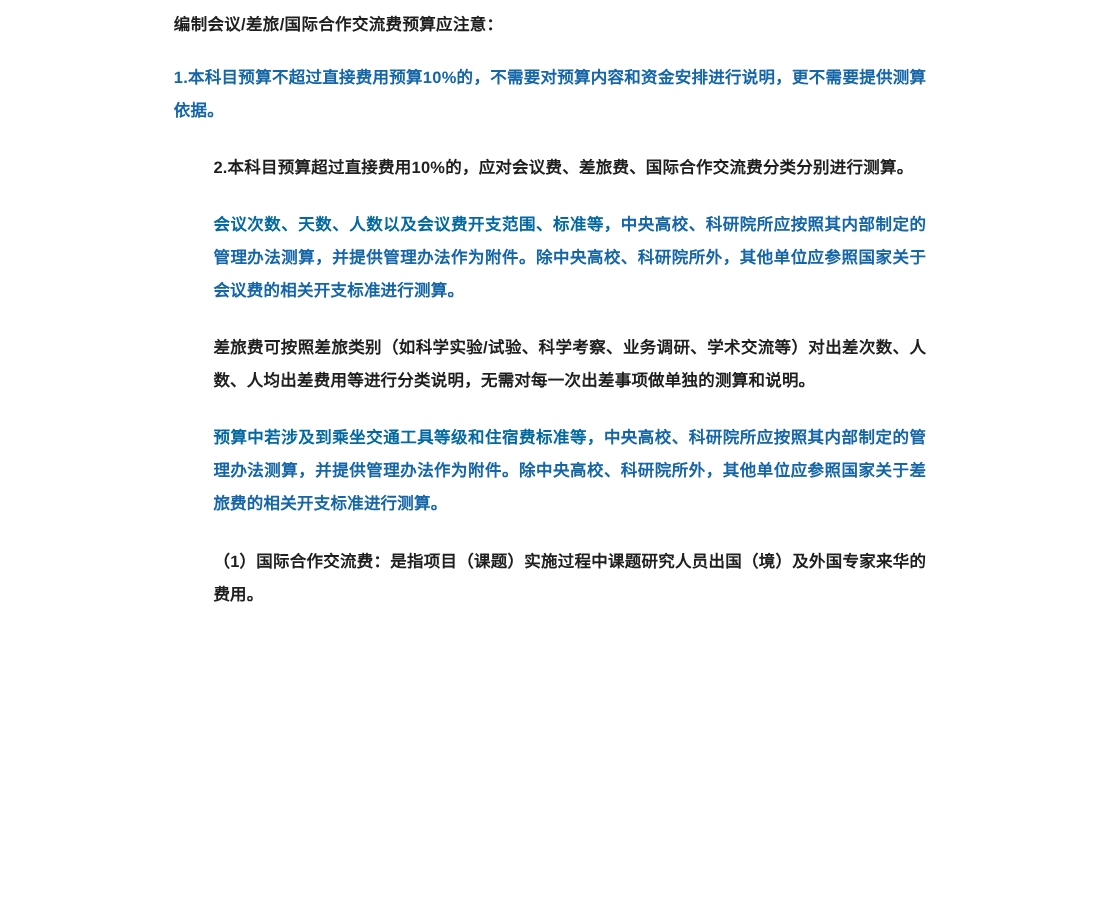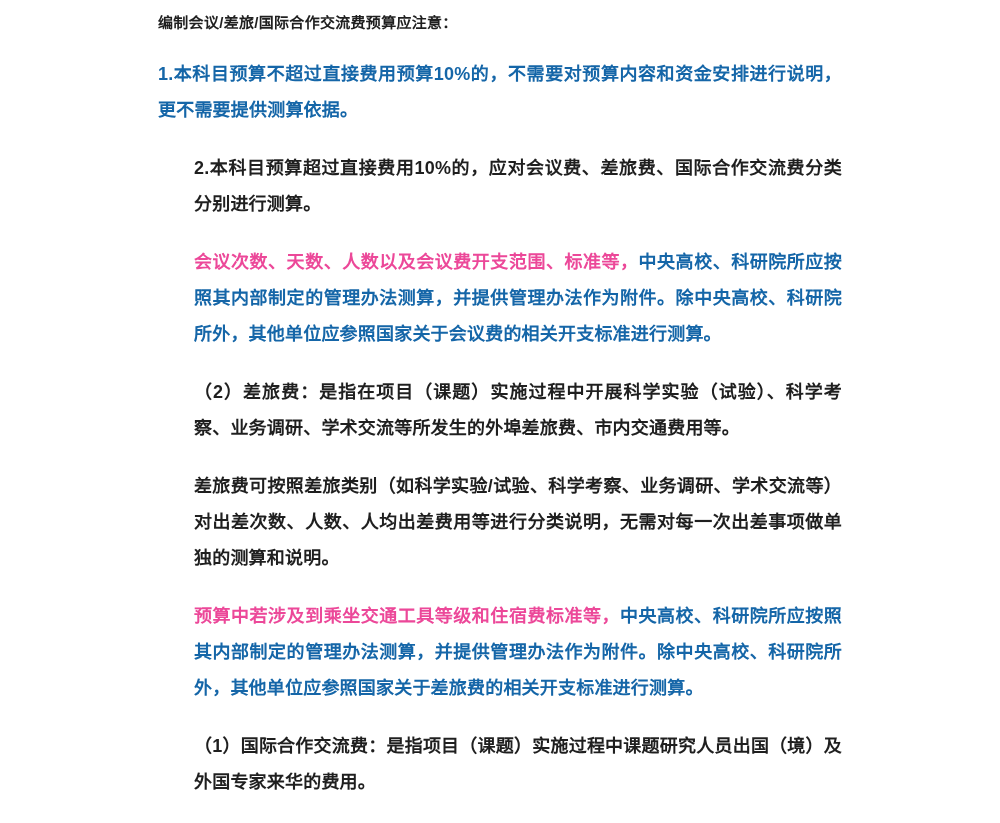--- a/index.html
+++ b/index.html
@@ -20,49 +20,48 @@
   }
   .doc-title {
     font-size: 15px;
     font-weight: bold;
     color: #1f1f1f;
     line-height: 1.7;
     margin: 0 0 20px 0;
     letter-spacing: 0.3px;
   }
   p.para {
-    font-size: 18px;
+    font-size: 15px;
     line-height: 2.0;
     margin: 0 0 22px 0;
     text-align: justify;
     letter-spacing: 0.2px;
     font-weight: bold;
     color: #1f1f1f;
   }
   p.para.normal {
     font-weight: bold;
     margin-left: 36px;
   }
   p.para.blue {
     color: #1566a8;
   }
   .seg-blue {
     color: #1566a8;
   }
   .seg-dark {
-    color: #ec4899;
+    color: #0369a1;
   }
 </style>
 </head>
 <body>
 
 <div class="page">
   <div class="doc-title">编制会议/差旅/国际合作交流费预算应注意：</div>
   <div id="paragraphs">
       <p class="para blue">1.本科目预算不超过直接费用预算10%的，不需要对预算内容和资金安排进行说明，更不需要提供测算依据。</p>
       <p class="para normal">2.本科目预算超过直接费用10%的，应对会议费、差旅费、国际合作交流费分类分别进行测算。</p>
       <p class="para normal"><span class="seg-dark">会议次数、天数、人数以及会议费开支范围、标准等，</span><span class="seg-blue">中央高校、科研院所应按照其内部制定的管理办法测算，并提供管理办法作为附件。除中央高校、科研院所外，其他单位应参照国家关于会议费的相关开支标准进行测算。</span></p>
-      <p class="para normal">（2）差旅费：是指在项目（课题）实施过程中开展科学实验（试验）、科学考察、业务调研、学术交流等所发生的外埠差旅费、市内交通费用等。</p>
       <p class="para normal">差旅费可按照差旅类别（如科学实验/试验、科学考察、业务调研、学术交流等）对出差次数、人数、人均出差费用等进行分类说明，无需对每一次出差事项做单独的测算和说明。</p>
       <p class="para normal"><span class="seg-dark">预算中若涉及到乘坐交通工具等级和住宿费标准等，</span><span class="seg-blue">中央高校、科研院所应按照其内部制定的管理办法测算，并提供管理办法作为附件。除中央高校、科研院所外，其他单位应参照国家关于差旅费的相关开支标准进行测算。</span></p>
       <p class="para normal">（1）国际合作交流费：是指项目（课题）实施过程中课题研究人员出国（境）及外国专家来华的费用。</p>
     </div>
 </div>
 
 </body></html>

